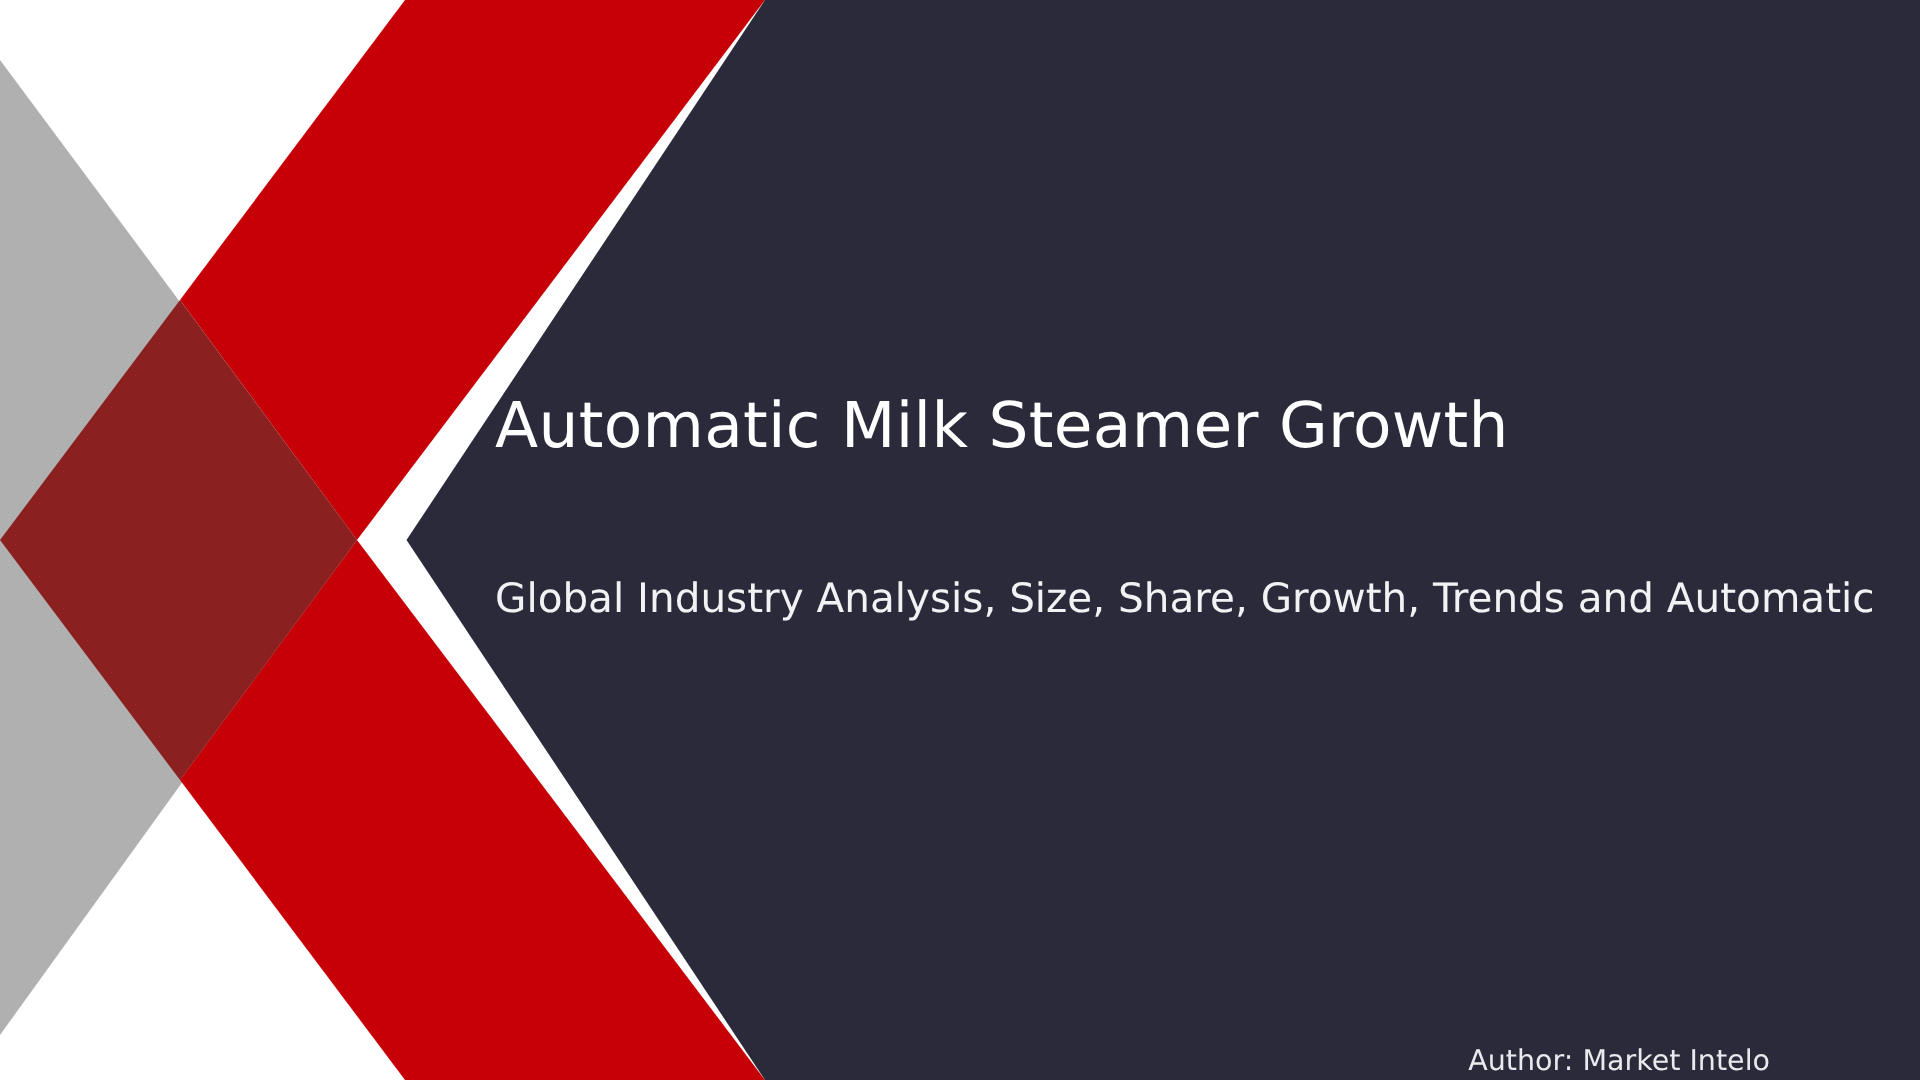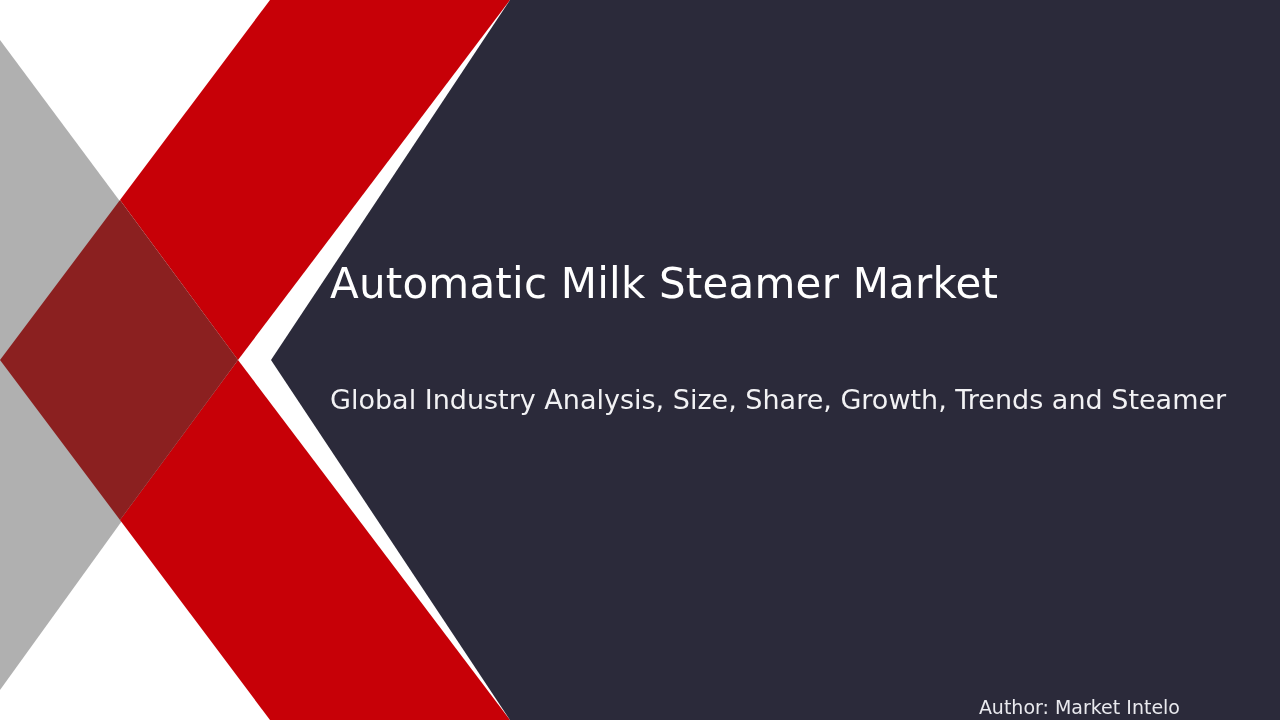--- a/index.html
+++ b/index.html
@@ -95,20 +95,20 @@
 
     <polygon points="238,360 510,720 270,720 120,520" fill="#c70007"></polygon>
 
     <polygon points="120,200 238,360 120,520 0,360" fill="#8b2020"></polygon>
 
     <polygon points="510,0 1280,0 1280,720 510,720 271,360" fill="#2b2a3a"></polygon>
   </svg>
 
   <div id="content-panel">
 
-    <div class="text-layer" id="slide-title">Automatic Milk Steamer Market</div>
+    <div class="text-layer" id="slide-title">Automatic Milk Steamer Growth</div>
 
-    <div class="text-layer" id="slide-subtitle">Global Industry Analysis, Size, Share, Growth, Trends and Steamer</div>
+    <div class="text-layer" id="slide-subtitle">Global Industry Analysis, Size, Share, Growth, Trends and Automatic</div>
 
     <div class="text-layer" id="slide-author">Author: Market Intelo</div>
 
   </div>
 </div>
 
 </body></html>

